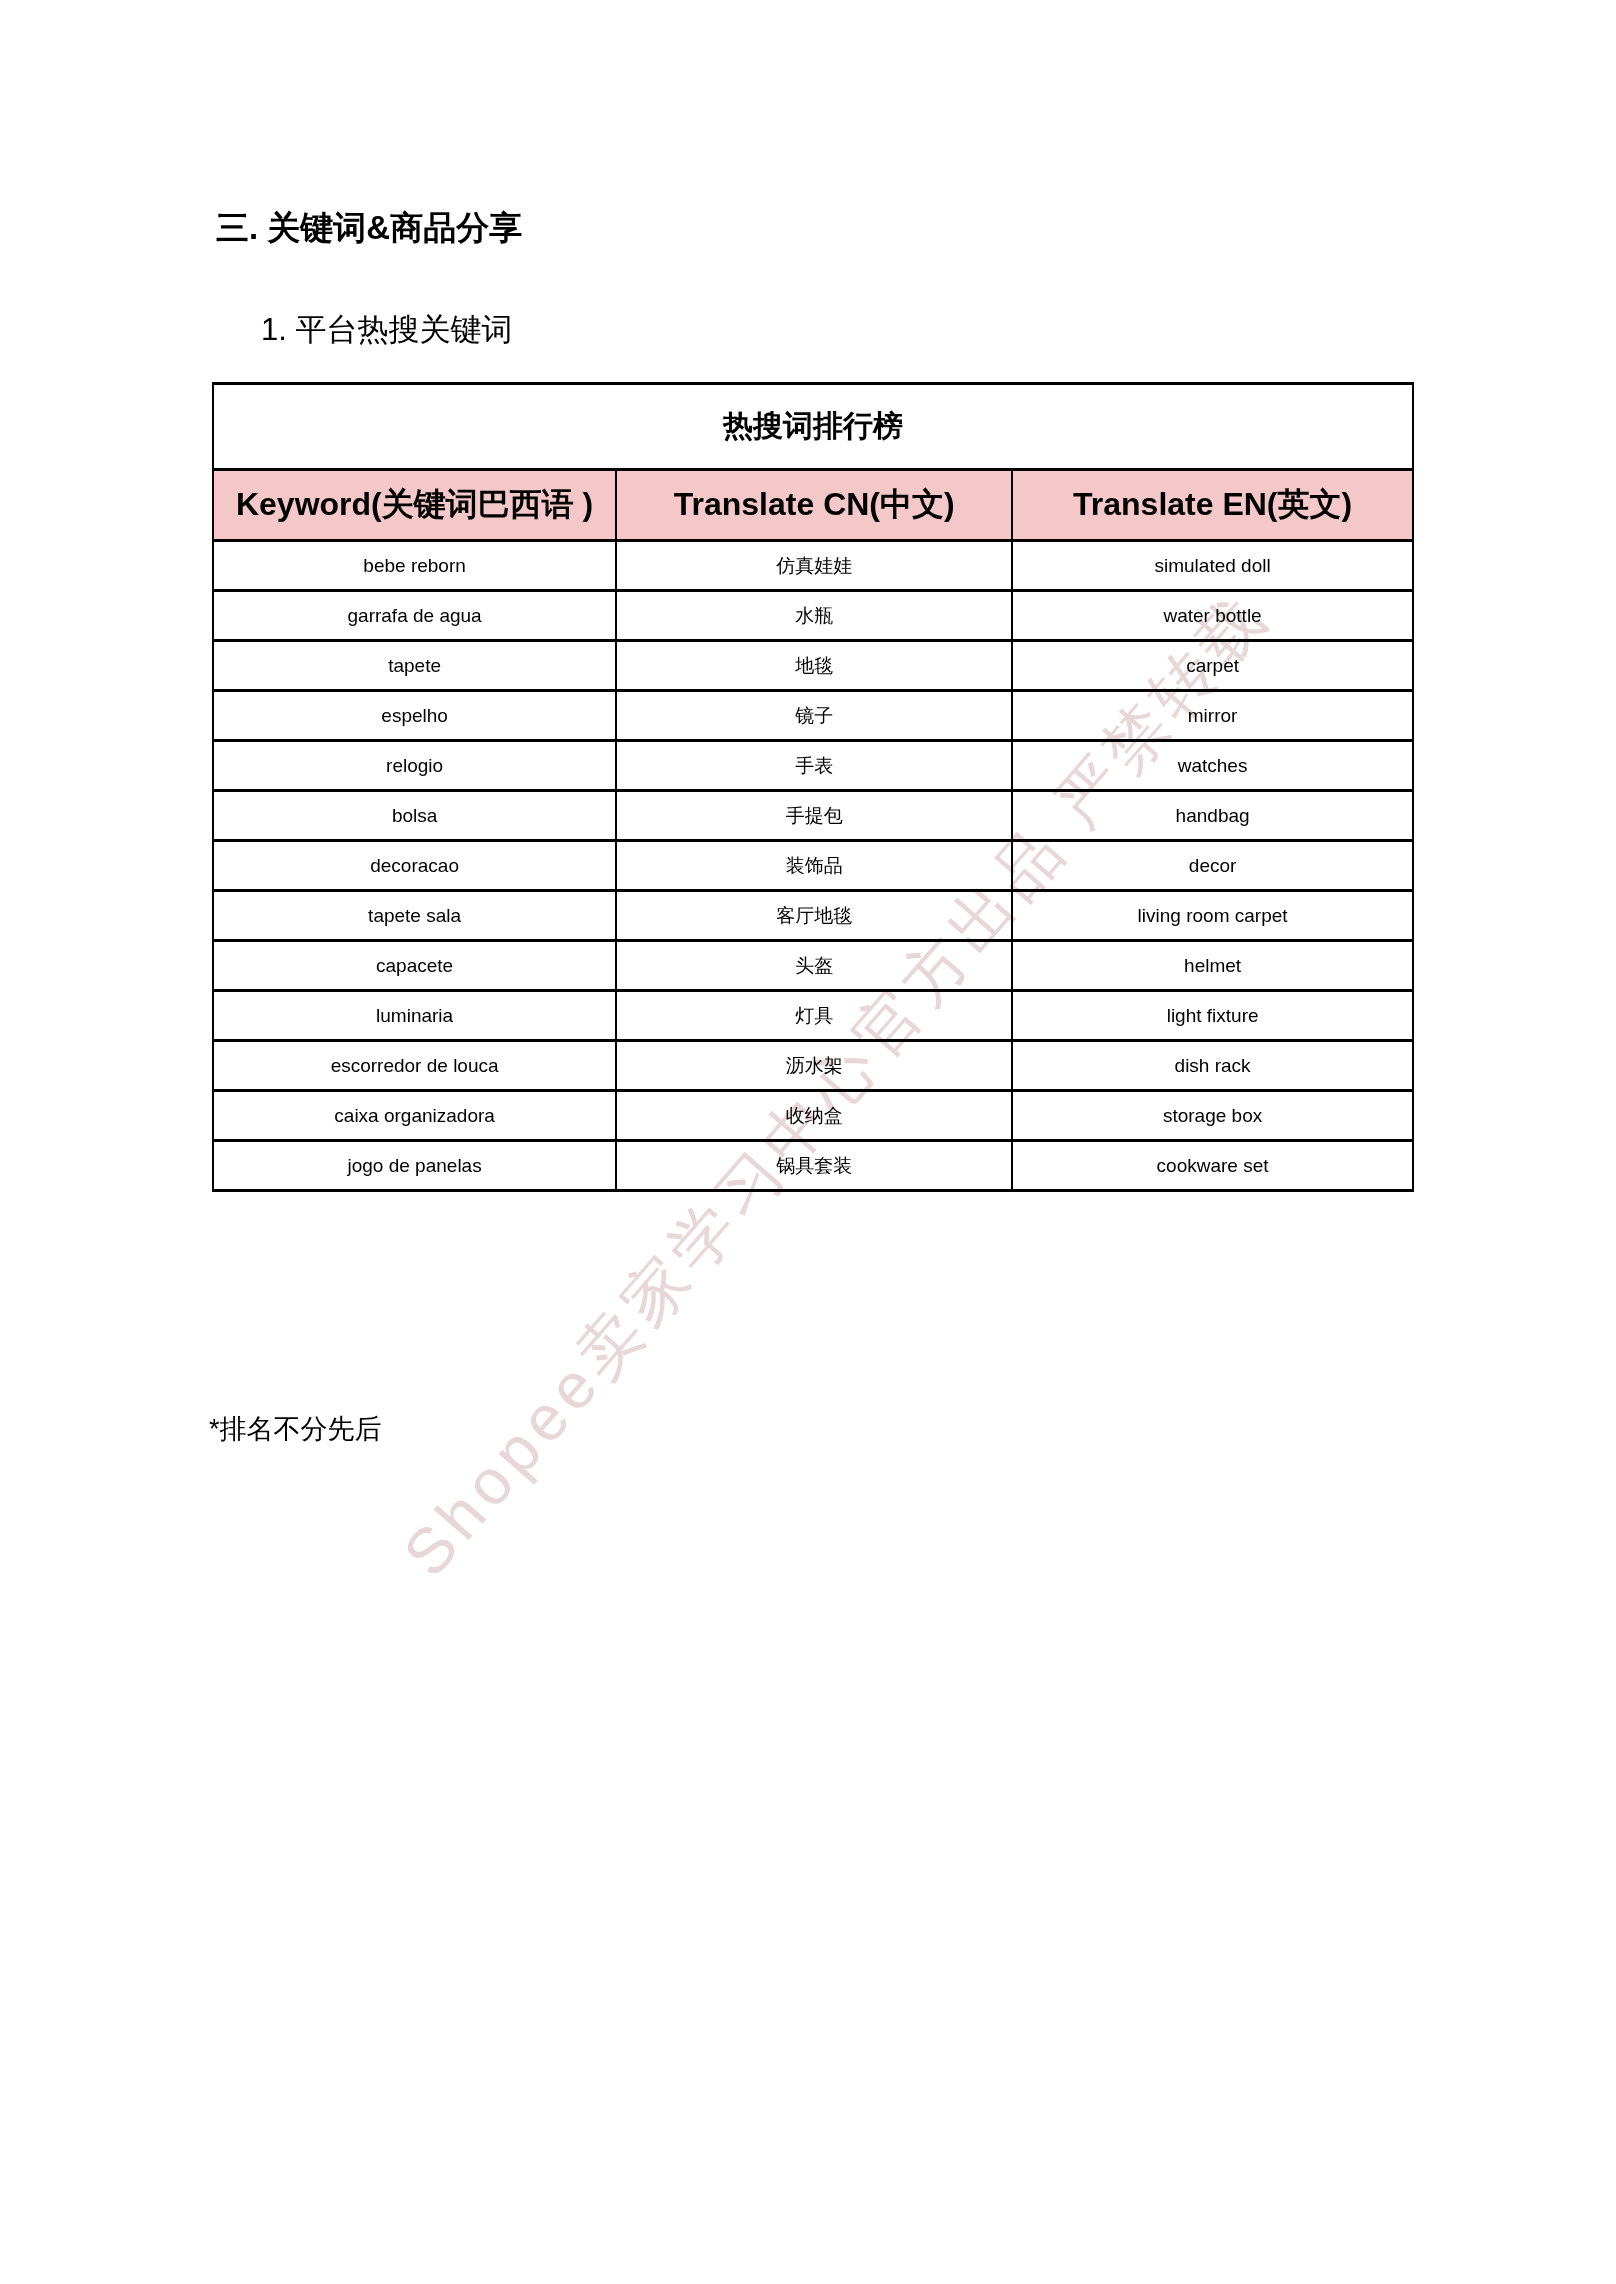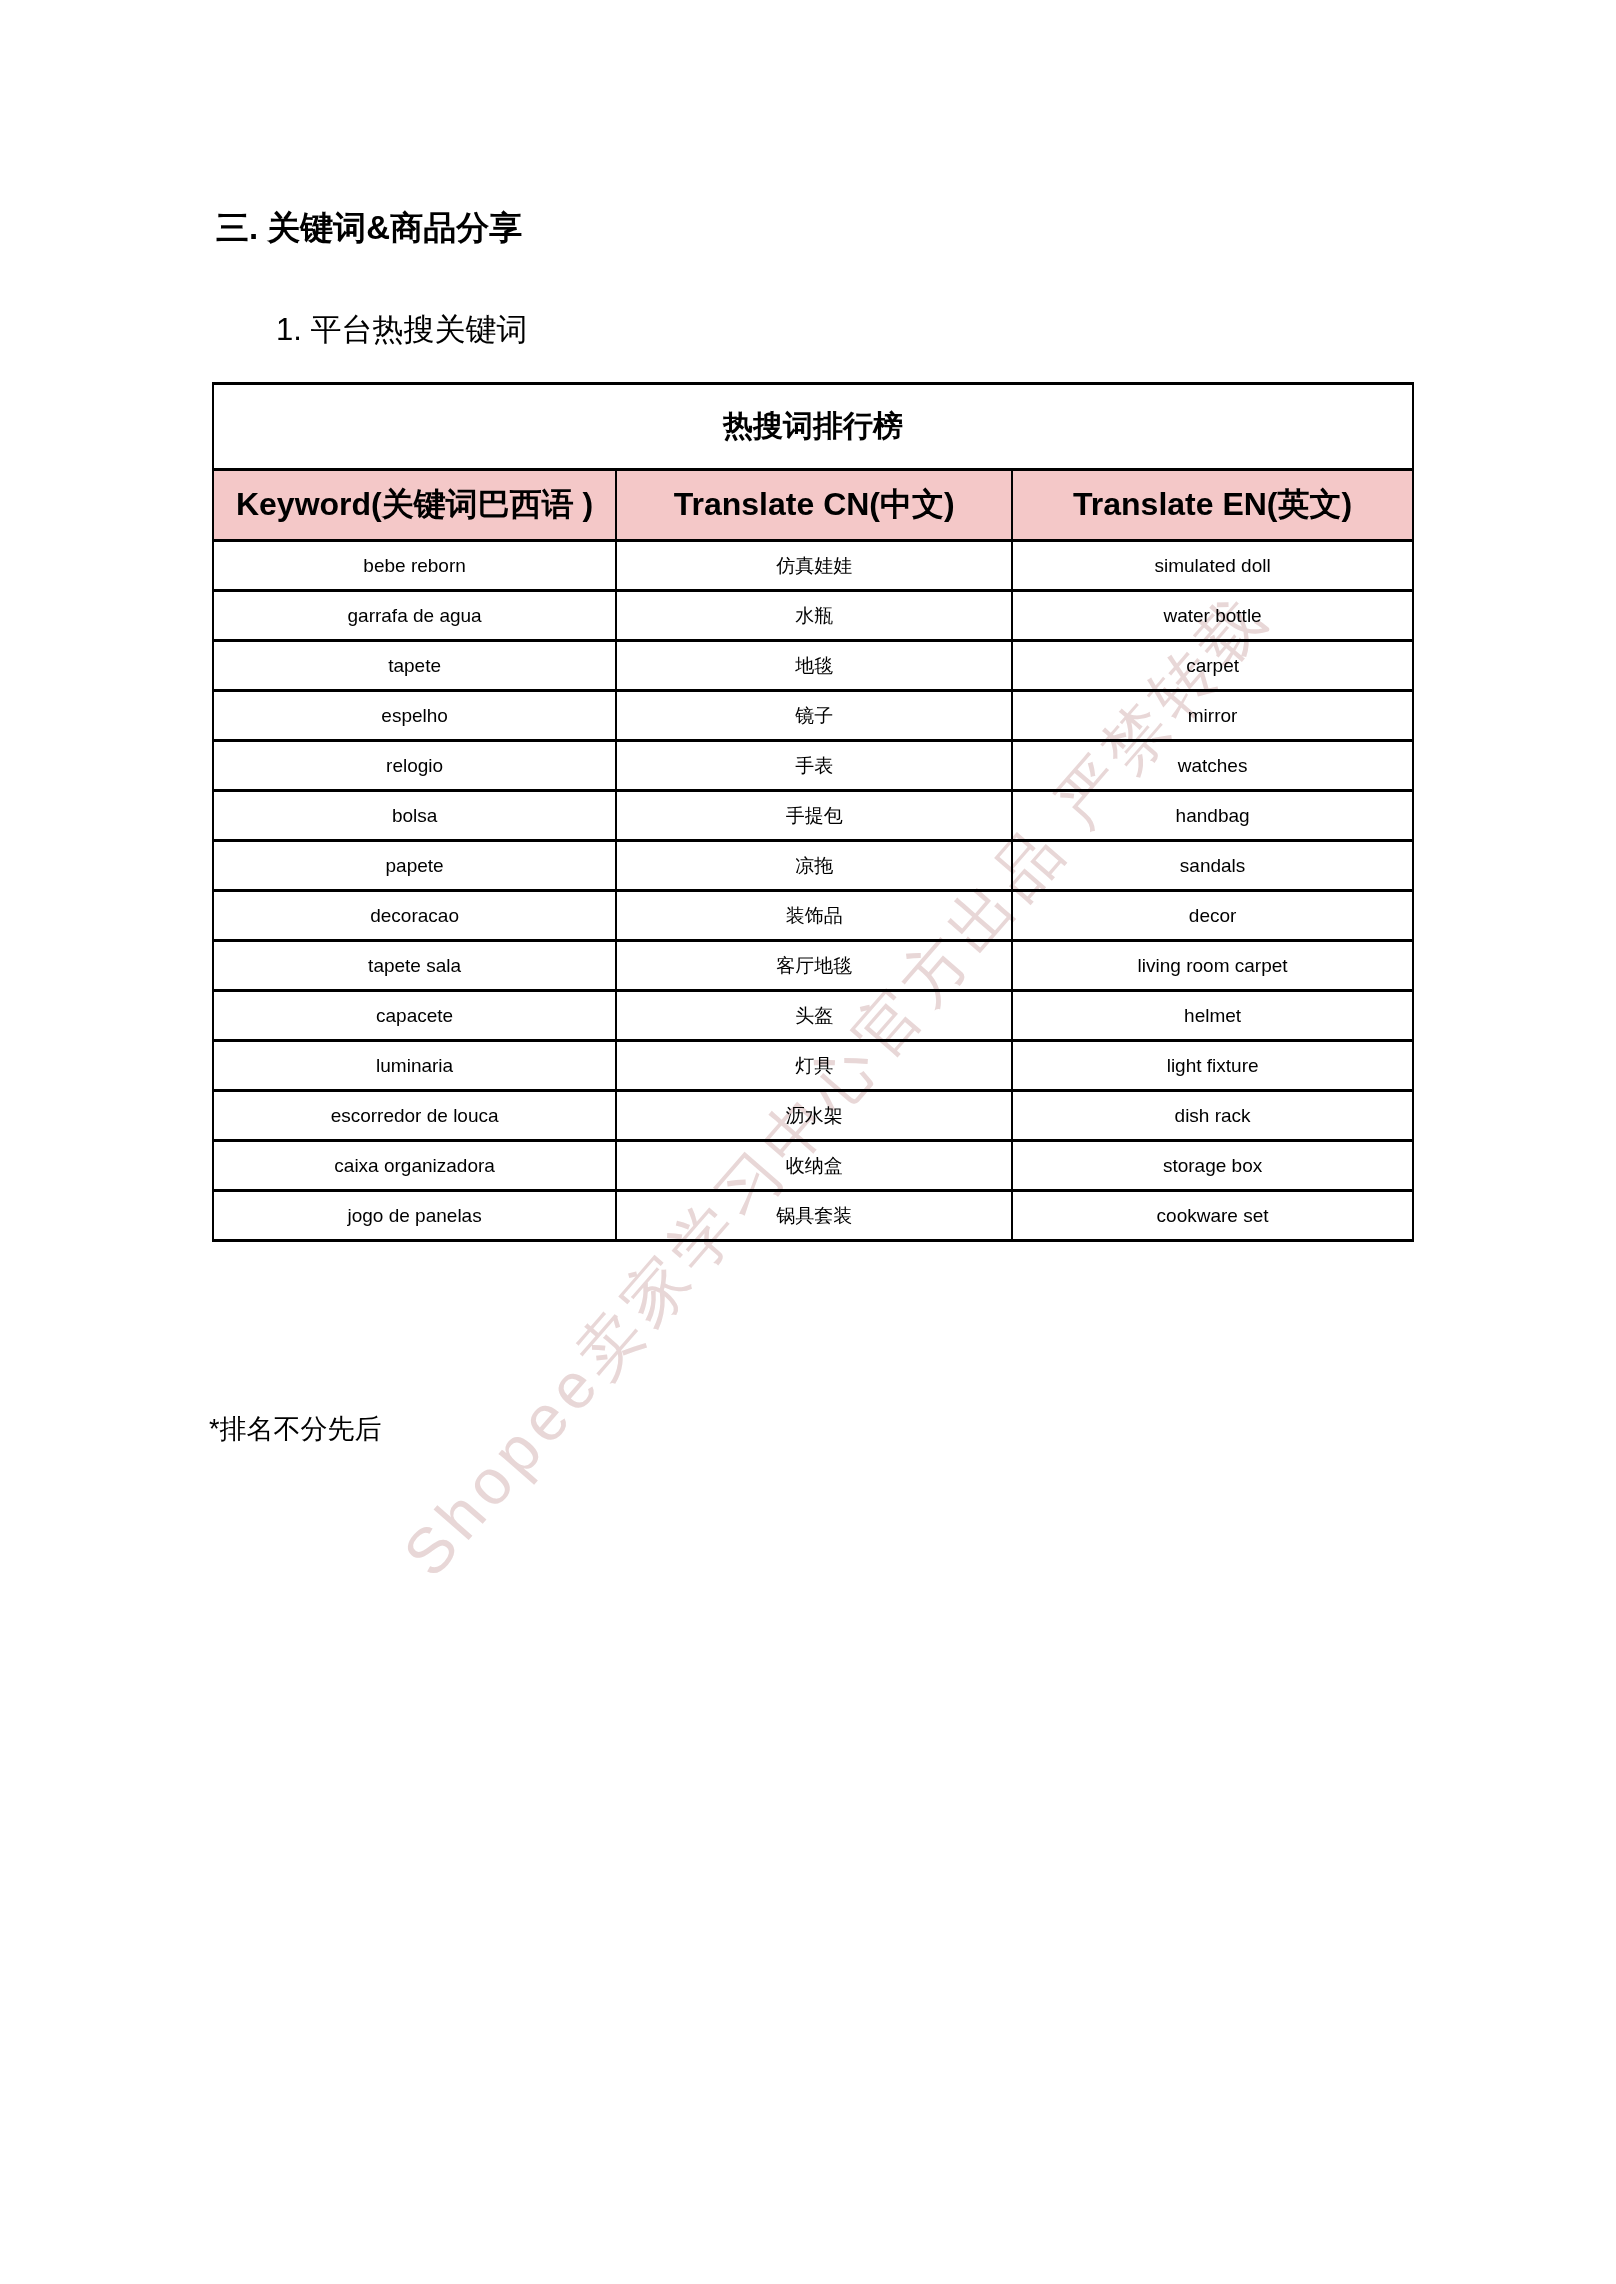--- a/index.html
+++ b/index.html
@@ -34,21 +34,21 @@
     position: absolute;
     left: 216px;
     top: 208px;
     font-size: 33px;
     font-weight: bold;
     line-height: 39px;
     z-index: 2;
   }
   .heading2 {
     position: absolute;
-    left: 276px;
+    left: 261px;
     top: 311px;
     font-size: 31px;
     font-weight: normal;
     line-height: 38px;
     z-index: 2;
   }
   .table-wrap {
     position: absolute;
     left: 212px;
     top: 382px;
@@ -154,25 +154,20 @@
             <td>relogio</td>
             <td>手表</td>
             <td>watches</td>
           </tr>
           <tr class="data-row">
             <td>bolsa</td>
             <td>手提包</td>
             <td>handbag</td>
           </tr>
           <tr class="data-row">
-            <td>papete</td>
-            <td>凉拖</td>
-            <td>sandals</td>
-          </tr>
-          <tr class="data-row">
             <td>decoracao</td>
             <td>装饰品</td>
             <td>decor</td>
           </tr>
           <tr class="data-row">
             <td>tapete sala</td>
             <td>客厅地毯</td>
             <td>living room carpet</td>
           </tr>
           <tr class="data-row">

